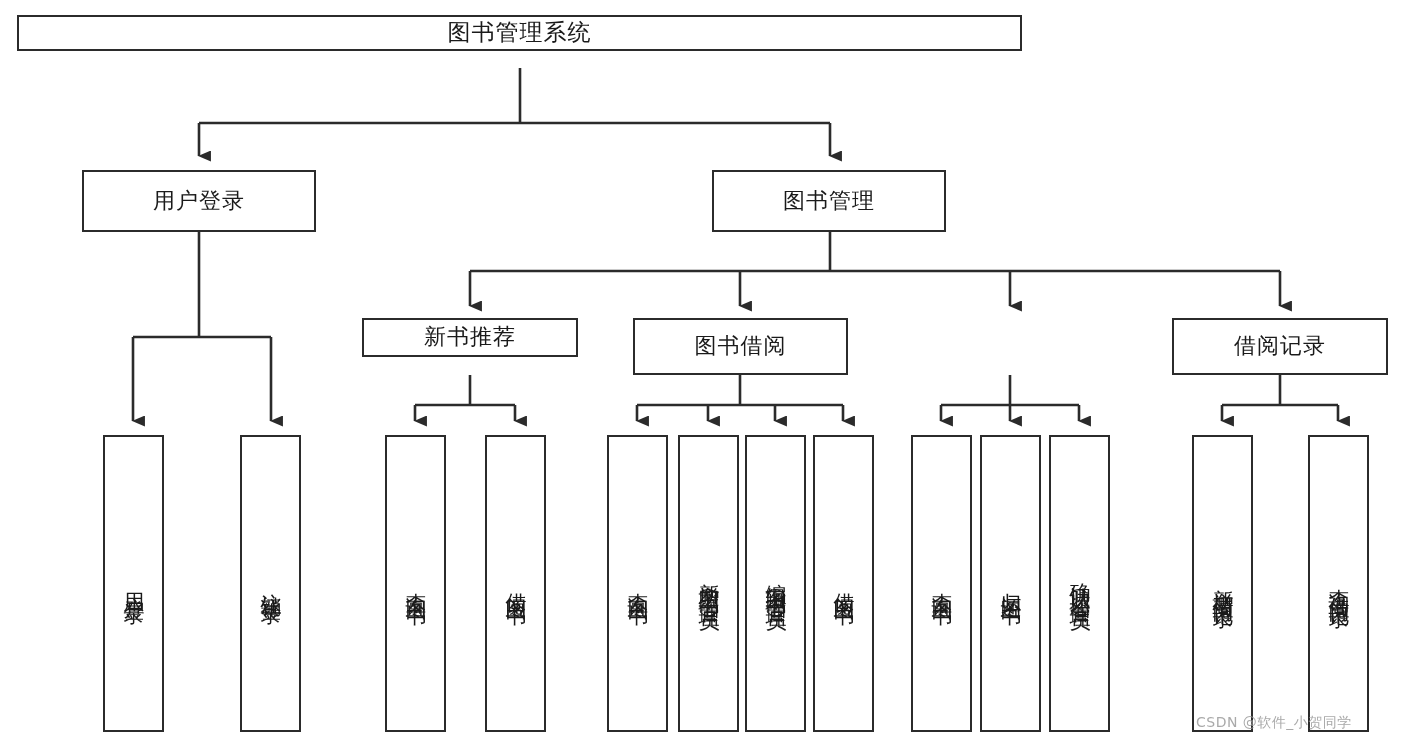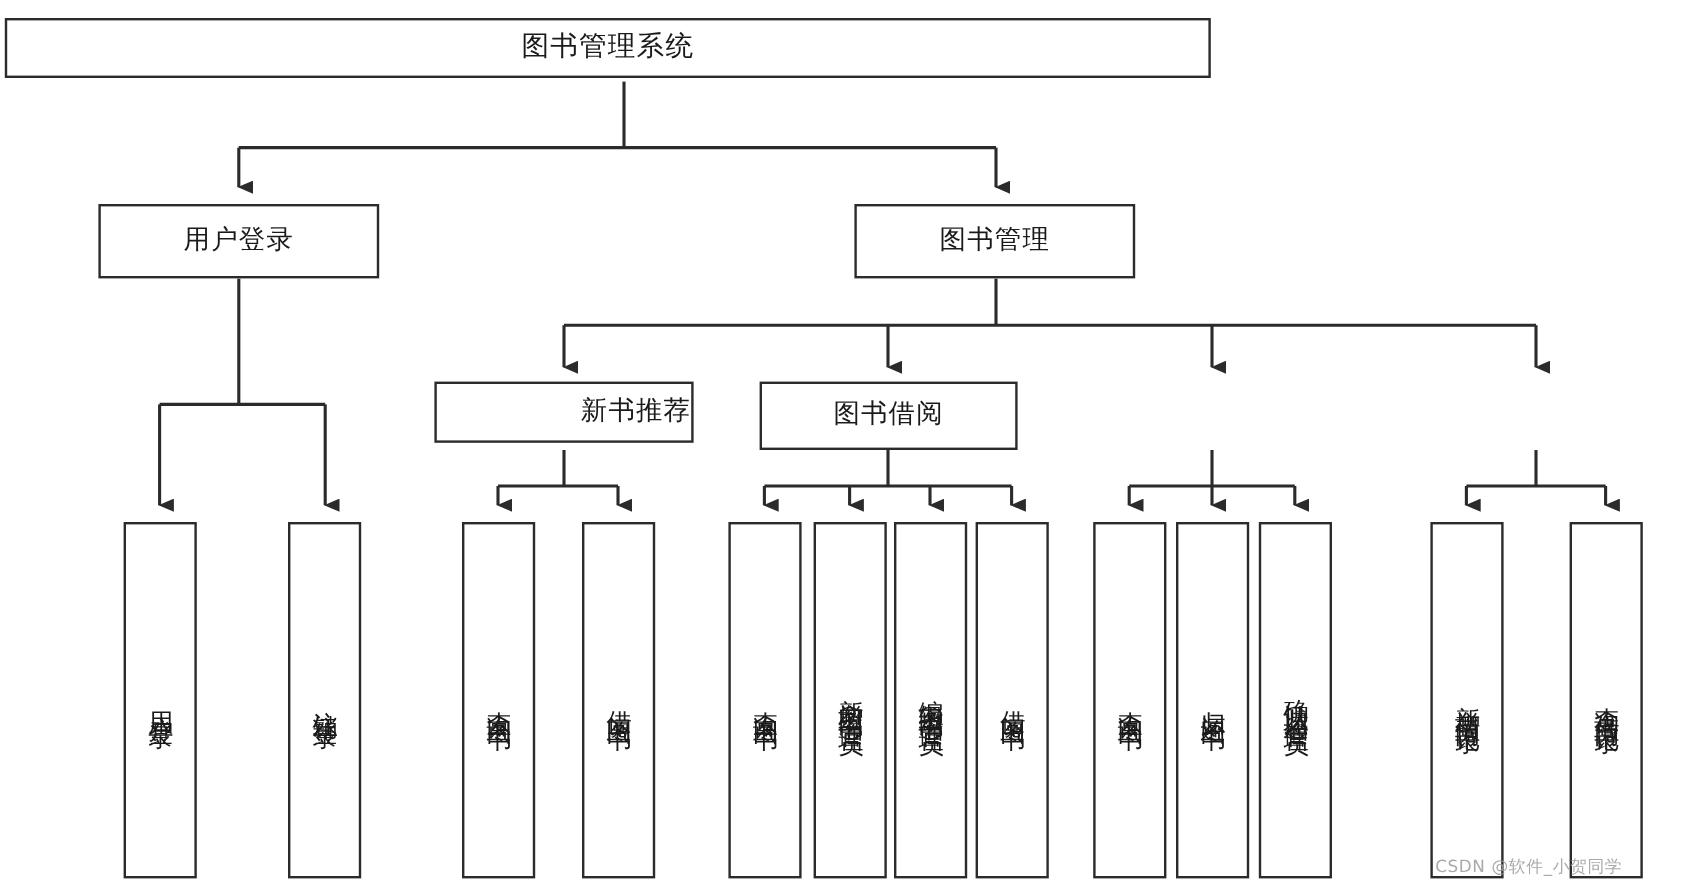--- a/index.html
+++ b/index.html
@@ -117,41 +117,44 @@
       <path d="M 1010 405 L 1010 421" marker-end="url(#arrow)"></path>
       <path d="M 1079 405 L 1079 421" marker-end="url(#arrow)"></path>
 
       <path d="M 1280 375 L 1280 405"></path>
       <path d="M 1222 405 L 1338 405"></path>
       <path d="M 1222 405 L 1222 421" marker-end="url(#arrow)"></path>
       <path d="M 1338 405 L 1338 421" marker-end="url(#arrow)"></path>
     </g>
   </svg>
 
-  <div class="node horiz root" style="left:4px; top:15px; width:1005px; height:50px;">
+  <div class="node horiz root" style="left:17px; top:15px; width:1005px; height:36px;">
     <span>图书管理系统</span>
   </div>
 
   <div class="node horiz" style="left:82px; top:170px; width:234px; height:62px;">
     <span>用户登录</span>
   </div>
 
   <div class="node horiz" style="left:712px; top:170px; width:234px; height:62px;">
     <span>图书管理</span>
   </div>
 
-  <div class="node horiz" style="left:362px; top:318px; width:216px; height:51px;justify-content:flex-end;">
+  <div class="node horiz" style="left:362px; top:318px; width:216px; height:39px;">
     <span>新书推荐</span>
   </div>
 
   <div class="node horiz" style="left:633px; top:318px; width:215px; height:57px;">
     <span>图书借阅</span>
   </div>
 
 
+  <div class="node horiz" style="left:1172px; top:318px; width:216px; height:57px;">
+    <span>借阅记录</span>
+  </div>
 
   <div class="node leaf" style="left:103px; top:435px; width:61px; height:297px;">
     <span class="vtext">用户登录</span>
   </div>
 
   <div class="node leaf" style="left:240px; top:435px; width:61px; height:297px;">
     <span class="vtext">注销登录</span>
   </div>
 
   <div class="node leaf" style="left:385px; top:435px; width:61px; height:297px;">

